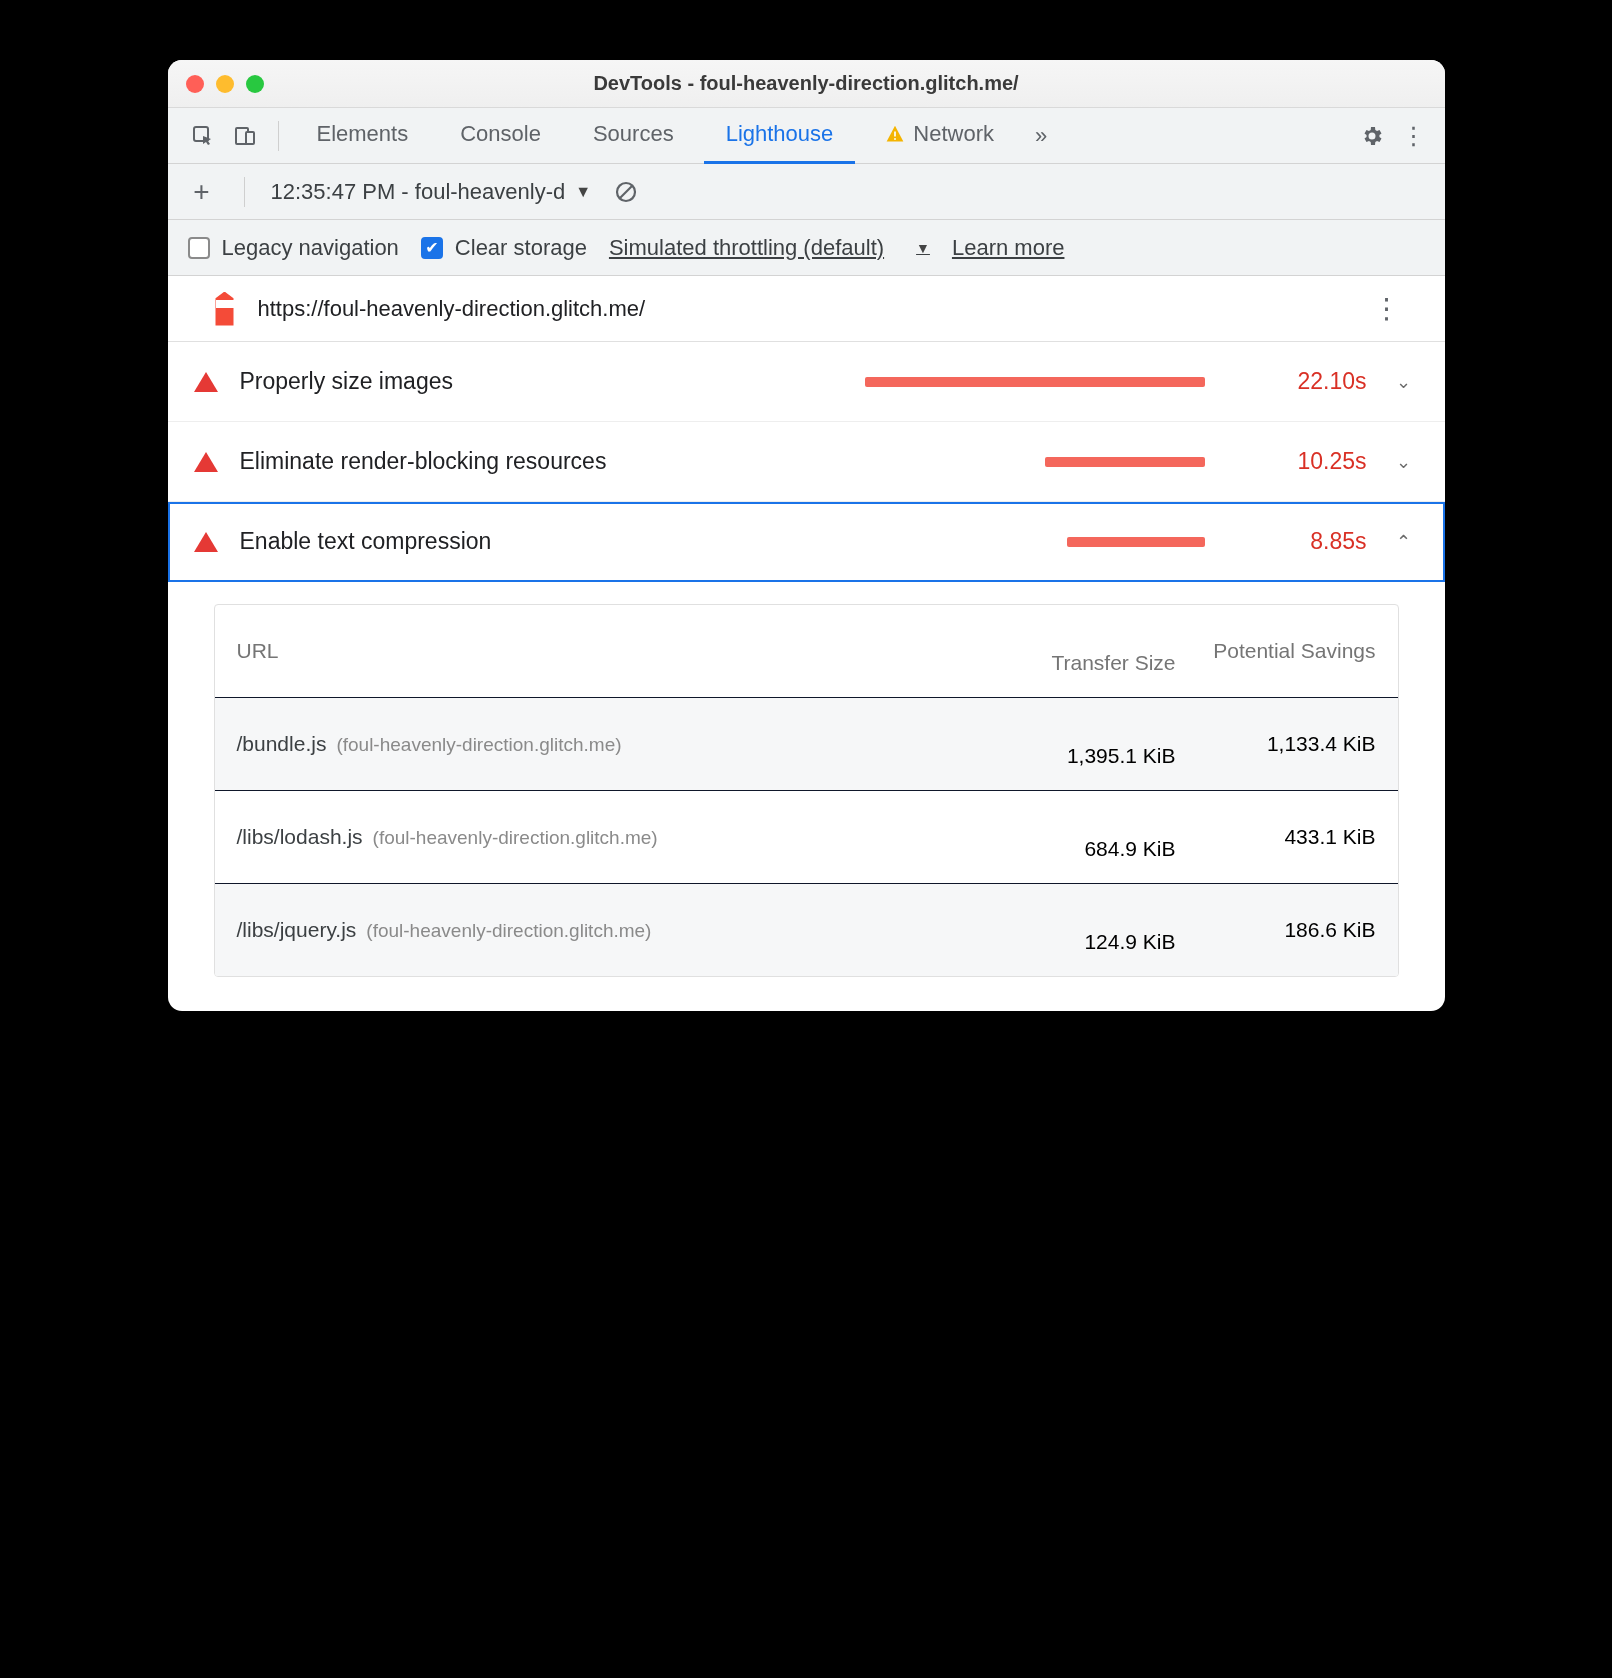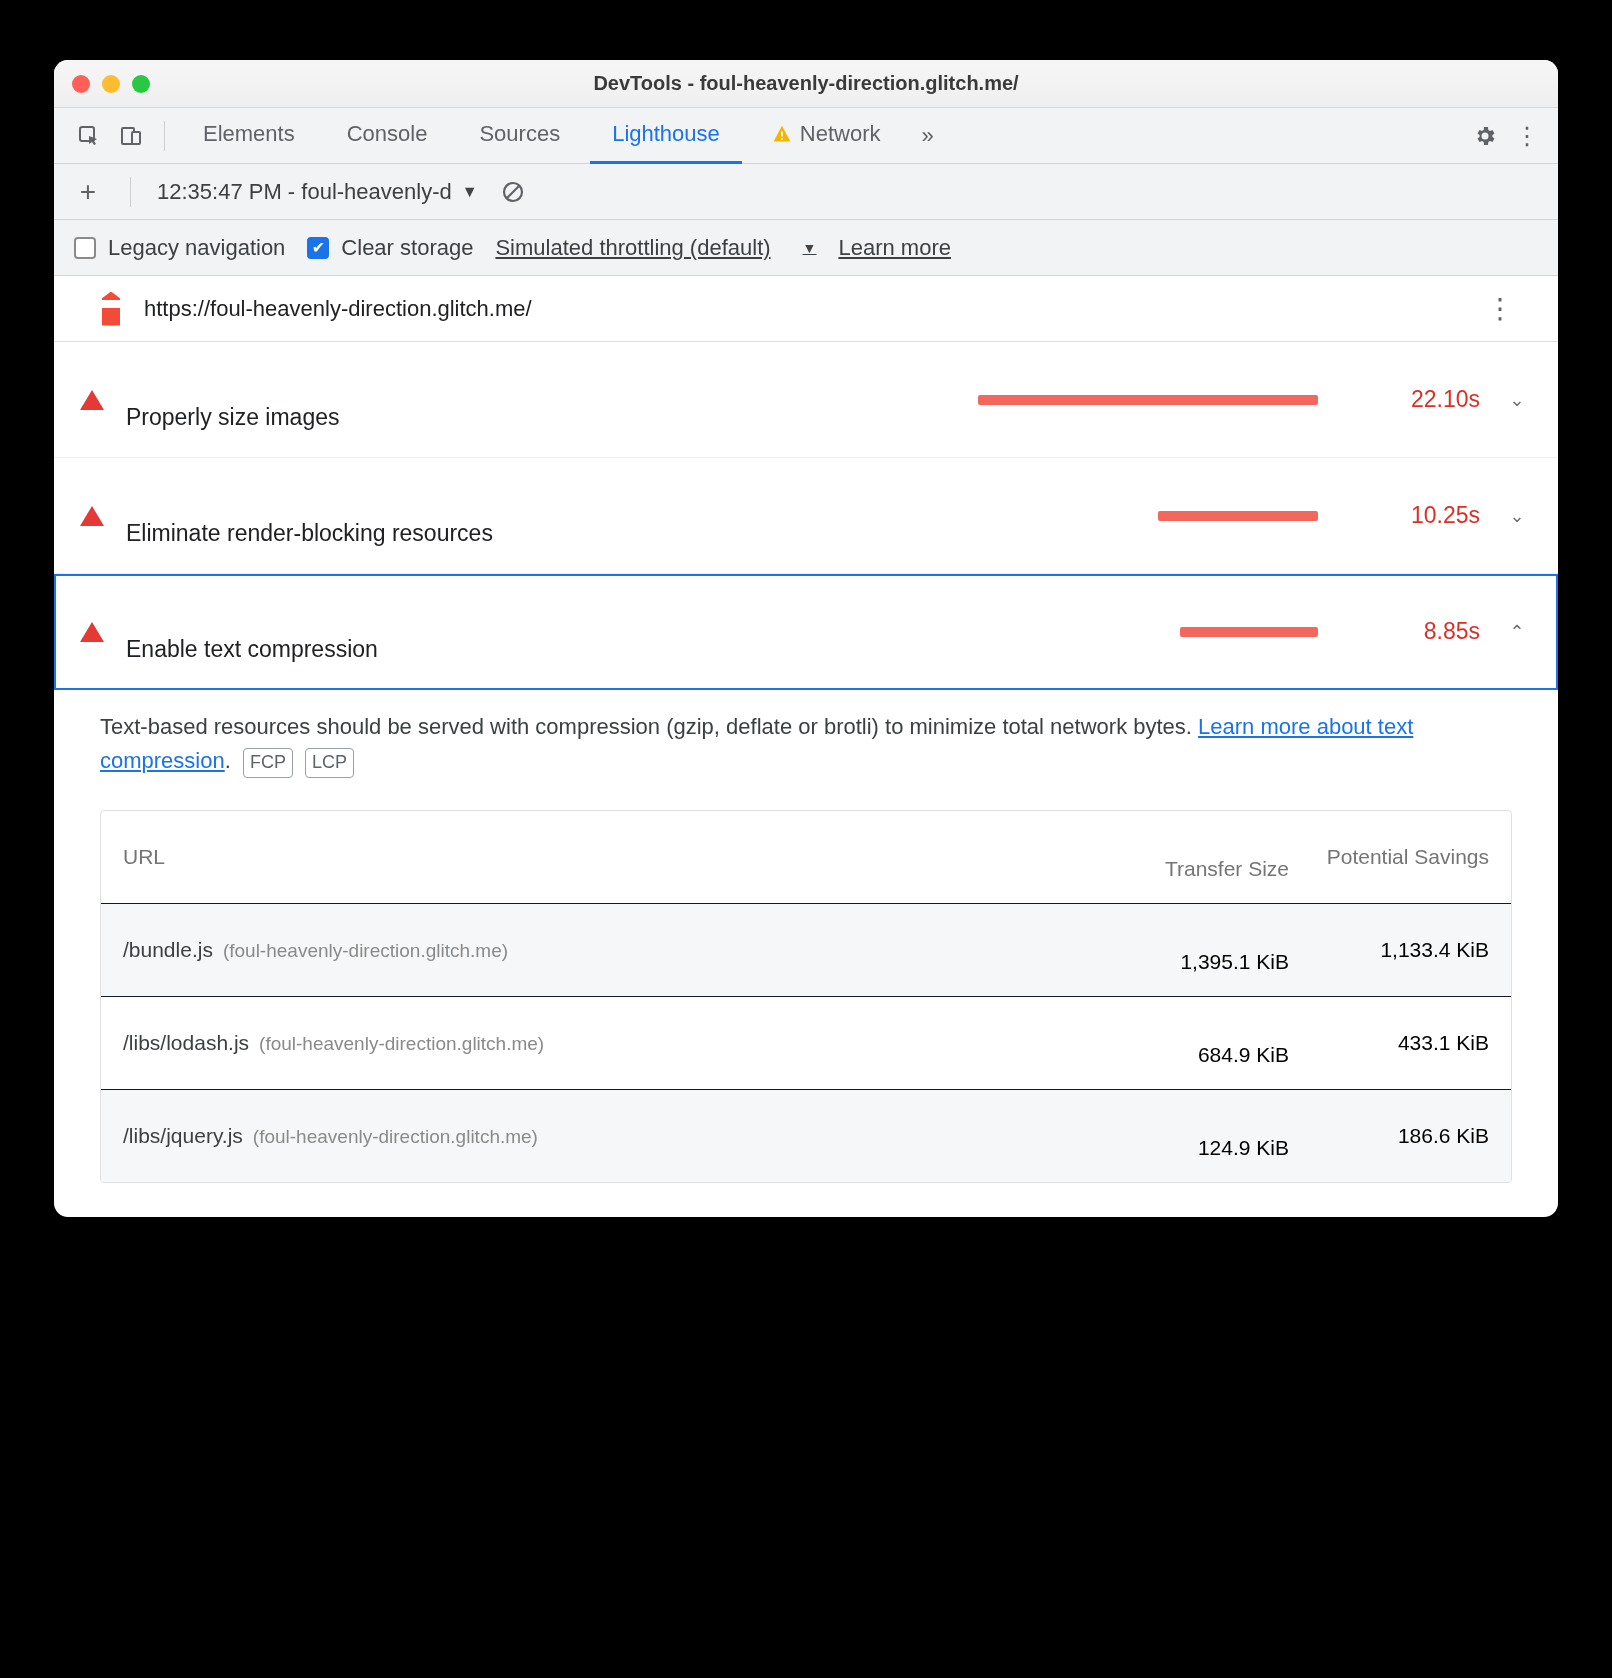--- a/index.html
+++ b/index.html
@@ -5,21 +5,21 @@
   * { box-sizing: border-box; margin: 0; padding: 0; }
   body {
     background: #000;
     font-family: -apple-system, BlinkMacSystemFont, "Segoe UI", Helvetica, Arial, sans-serif;
     display: flex;
     align-items: flex-start;
     justify-content: center;
     padding: 60px 0;
   }
   .window {
-    width: 1504px;
+    width: 1277px;
     background: #fff;
     border-radius: 14px;
     overflow: hidden;
     box-shadow: 0 30px 80px rgba(0,0,0,.5);
   }
   .titlebar {
     height: 48px;
     background: linear-gradient(#f6f6f6,#efefef);
     border-bottom: 1px solid #d9d9d9;
     display: flex;
@@ -98,21 +98,21 @@
   }
   .opp-row{
     display:flex; align-items:center; gap:22px; padding:26px 26px;
     border-bottom:1px solid #eee; cursor:pointer;
   }
   .opp-row.selected{ outline:2px solid #1a73e8; outline-offset:-2px; }
   .tri{
     width:0;height:0;border-left:12px solid transparent;border-right:12px solid transparent;
     border-bottom:20px solid #e53935;
   }
-  .opp-label{ font-size:23px; color:#202124; flex:0 0 auto;margin-top:36px; }
+  .opp-label{ font-size:23px; color:#202124; flex:0 0 auto; }
   .opp-bar-wrap{ flex:1; display:flex; justify-content:flex-end; padding-right:10px; }
   .opp-bar{ height:10px; background:#f4675c; border-radius:2px; }
   .opp-time{ width:130px; text-align:right; font-size:23px; color:#d93025; font-weight:400; }
   .chev{ width:30px; text-align:center; color:#6b6b6b; font-size:18px; }
   .desc{ padding:20px 46px 10px 46px; font-size:22px; color:#3c4043; line-height:1.55; }
   .desc a{ color:#1a73e8; text-decoration:underline; cursor:pointer; }
   .badge{
     display:inline-block; border:1px solid #9aa0a6; border-radius:4px;
     padding:0 6px; font-size:18px; color:#5f6368; margin-left:6px;
   }
@@ -252,25 +252,20 @@
   <div class="opp-row selected">
     <span class="tri"></span>
     <span class="opp-label">Enable text compression</span>
     <div class="opp-bar-wrap">
         <div class="opp-bar" style="width:138px"></div>
       </div>
     <span class="opp-time">8.85s</span>
     <span class="chev">⌃</span>
   </div>
 
-  <div class="desc">
-    <span>Text-based resources should be served with compression (gzip, deflate or brotli) to minimize total network bytes. </span><a>Learn more about text compression</a>.
-    <span class="badge">FCP</span>
-    <span class="badge">LCP</span>
-  </div>
 
   <div class="table">
     <div class="trow head">
       <div class="c1">URL</div>
       <div class="c2" style="white-space:normal;">Transfer Size</div>
       <div class="c3" style="white-space:normal;">Potential Savings</div>
     </div>
     <div class="trow alt">
       <div class="c1">
           <span style="color:#3c4043">/bundle.js</span>

